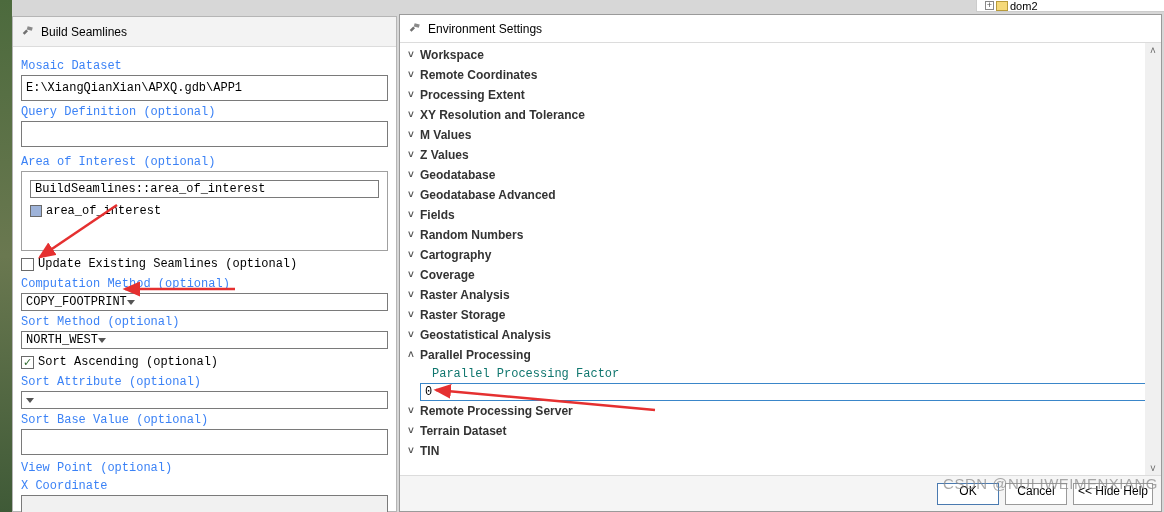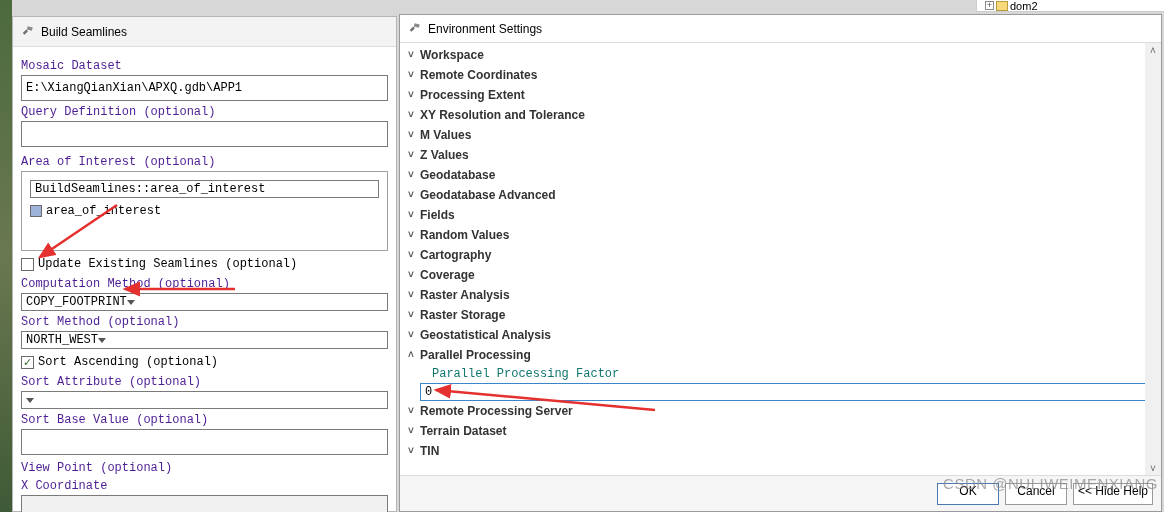--- a/index.html
+++ b/index.html
@@ -30,21 +30,21 @@
   .panel-title {
     height: 30px; line-height: 30px;
     padding: 0 8px;
     background: #f3f3f3;
     border-bottom: 1px solid #dcdcdc;
     display: flex; align-items: center; gap: 6px;
   }
   .panel-body {
     padding: 8px 8px 0 8px;
   }
-  .field-label { margin: 4px 0 2px 0; color:#4c1d95; }
+  .field-label { margin: 4px 0 2px 0; color:#3b82f6; }
   .field-input {
     width: 100%; height: 18px;
     border: 1px solid #7a7a7a;
     padding: 12px 4px; background:#fff;
     outline: none;
   }
   .group-box {
     border: 1px solid #a0a0a0;
     height: 80px;
     padding: 8px;
@@ -324,21 +324,21 @@
       <div class="env-item">
         <span class="caret">˅</span>
         <span>Geodatabase Advanced</span>
       </div>
       <div class="env-item">
         <span class="caret">˅</span>
         <span>Fields</span>
       </div>
       <div class="env-item">
         <span class="caret">˅</span>
-        <span>Random Values</span>
+        <span>Random Numbers</span>
       </div>
       <div class="env-item">
         <span class="caret">˅</span>
         <span>Cartography</span>
       </div>
       <div class="env-item">
         <span class="caret">˅</span>
         <span>Coverage</span>
       </div>
       <div class="env-item">

